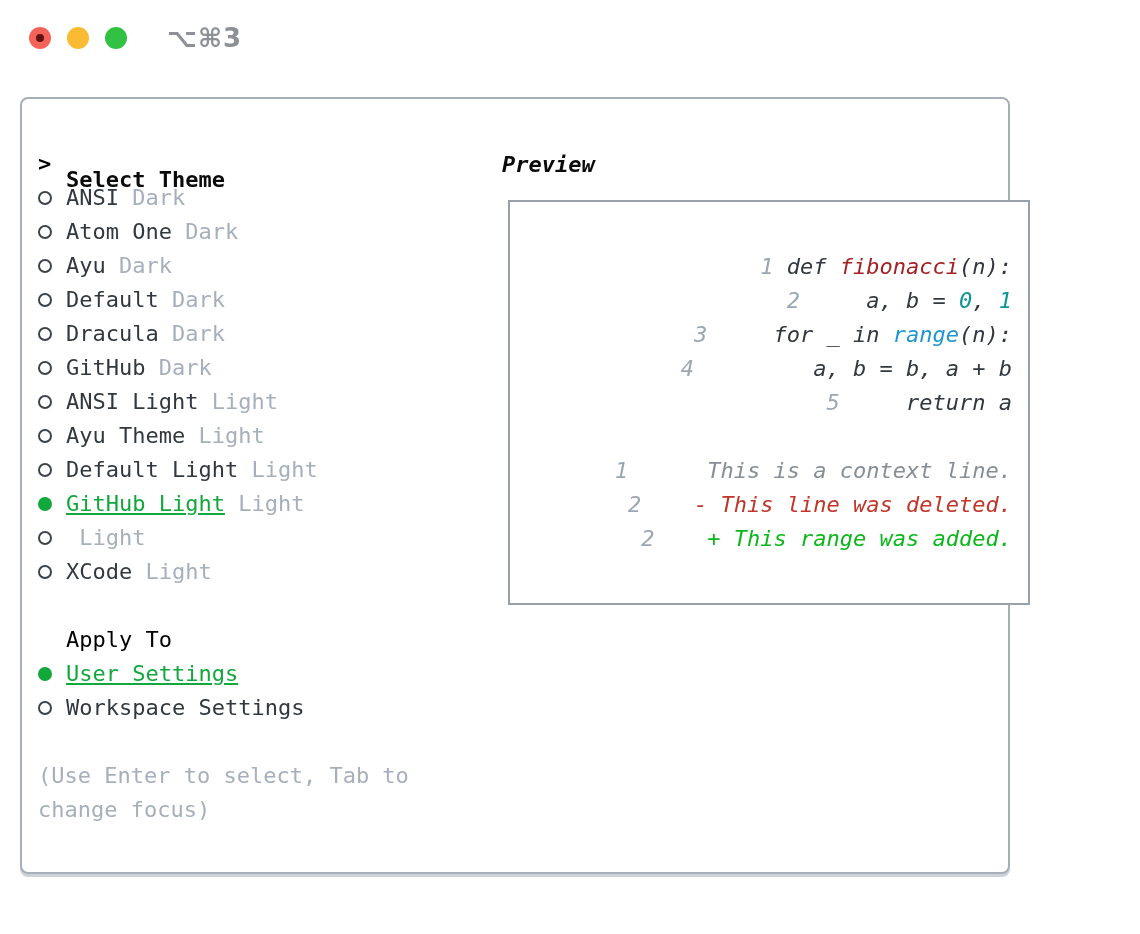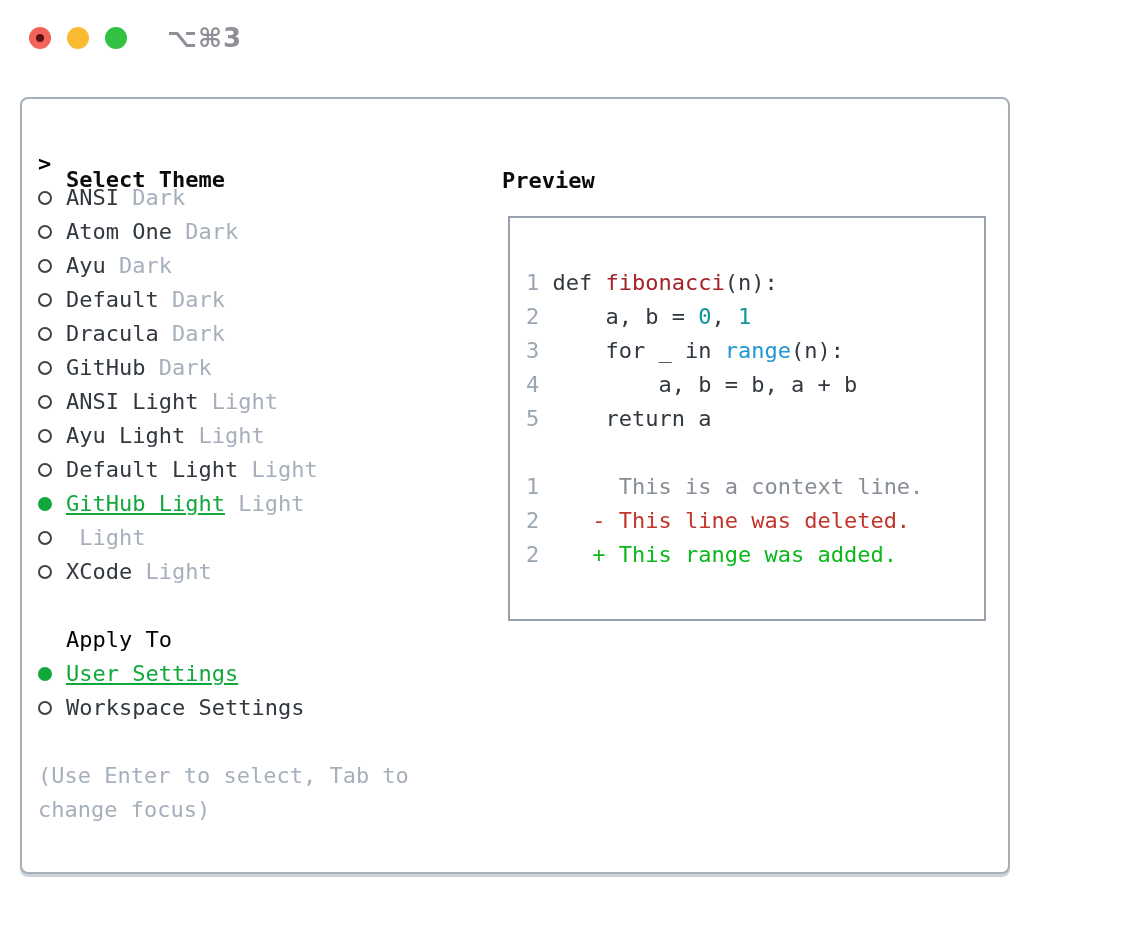--- a/index.html
+++ b/index.html
@@ -29,38 +29,38 @@
   .window-title{
     position:absolute;left:167px;top:21px;font-family:"DejaVu Sans","Liberation Sans",sans-serif;
     font-size:26px;font-weight:bold;color:var(--title-gray);letter-spacing:1px;line-height:34px;
   }
   
   .panel{
     position:absolute;left:20px;top:97px;width:990px;height:777px;background:#fff;
     border:2px solid var(--panel-border);border-radius:8px;box-shadow:0 3px 0 #ccd2d8;
   }
   .left-col{position:absolute;left:16px;top:48px;}
-  .right-col{position:absolute;left:480px;top:64px;}
+  .right-col{position:absolute;left:480px;top:48px;font-style:italic;}
   .row{height:34px;display:flex;align-items:center;font-size:22px;line-height:34px;}
   .marker{width:28px;flex:0 0 28px;display:flex;align-items:center;}
   .cursor{font-weight:bold;color:#000;font-size:22px;}
   .circle{width:14px;height:14px;border:2px solid var(--radio-outline);border-radius:50%;}
   .circle.filled{background:var(--accent-green);border-color:var(--accent-green);}
   .list-header{font-weight:bold;color:var(--heading);margin-top:32px;}
   .apply-header{color:#000;}
   .opt-name{color:var(--text-dark);white-space:pre;}
   .option.selected .opt-name{color:var(--accent-green);text-decoration:underline;}
   .opt-variant{color:var(--muted);white-space:pre;}
   .hint-line{color:var(--muted);white-space:pre;}
   
   .preview-header{height:34px;display:flex;align-items:center;font-size:22px;
     font-weight:bold;color:var(--heading);}
   .preview-box{
-    position:absolute;left:6px;top:53px;width:478px;height:405px;background:#fff;
-    border:2px solid var(--box-border);padding:48px 0 0 16px;overflow:hidden;
+    position:absolute;left:6px;top:53px;width:522px;height:405px;background:#fff;
+    border:2px solid var(--box-border);padding:48px 16px 0 16px;overflow:hidden;text-align:right;
   }
   .code-row{height:34px;font-size:22px;line-height:34px;white-space:pre;color:var(--text-dark);}
   .ln{color:var(--line-number);}
   .seg-plain{color:var(--text-dark);}
   .seg-function{color:var(--code-function);}
   .seg-number{color:var(--code-number);}
   .seg-builtin{color:var(--code-builtin);}
   .seg-context{color:var(--diff-context);}
   .seg-deleted{color:var(--diff-deleted);}
   .seg-added{color:var(--diff-added);}
@@ -138,21 +138,21 @@
             <span class="marker">
               <span class="circle"></span>
             </span>
             <span class="opt-name">ANSI Light</span>
             <span class="opt-variant"> Light</span>
           </div>
           <div class="row option">
             <span class="marker">
               <span class="circle"></span>
             </span>
-            <span class="opt-name">Ayu Light</span>
+            <span class="opt-name">Ayu Theme</span>
             <span class="opt-variant"> Light</span>
           </div>
           <div class="row option">
             <span class="marker">
               <span class="circle"></span>
             </span>
             <span class="opt-name">Default Light</span>
             <span class="opt-variant"> Light</span>
           </div>
           <div class="row option selected">

